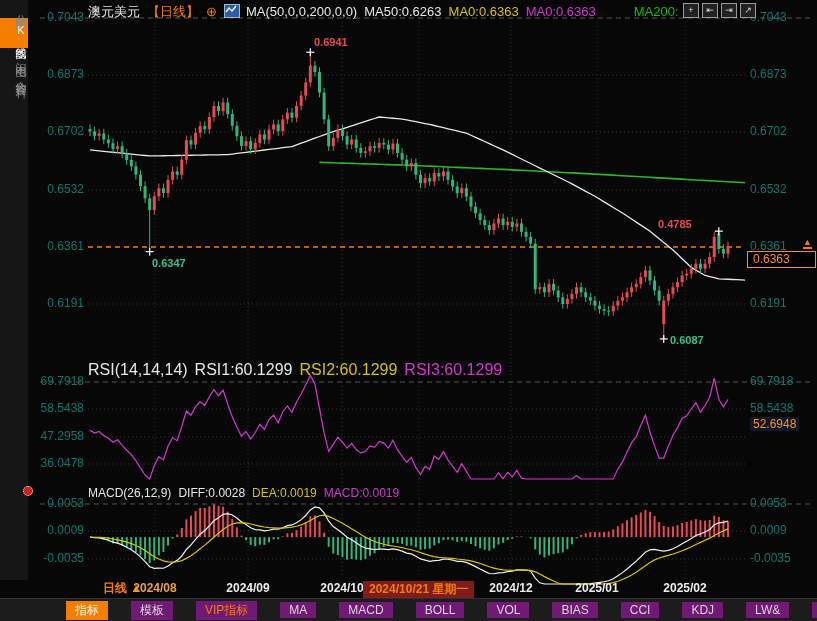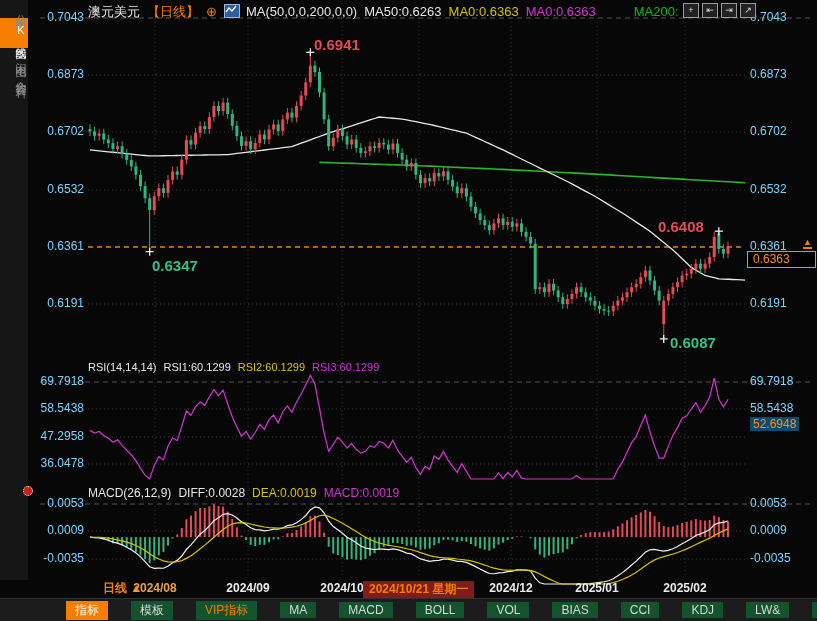--- a/index.html
+++ b/index.html
@@ -15,43 +15,43 @@
   .hdr{position:absolute;font-size:13px;color:#e6e6e6;white-space:nowrap;z-index:5;}
   .seg{margin-right:7px;}
   .orange{color:#f57d00;} .yellow{color:#d7c200;} .magenta{color:#d535d5;} .green{color:#14b814;padding-left:31px;}
   .winbtns{position:absolute;top:3px;left:683px;display:flex;gap:3px;z-index:6;}
   .winbtn{width:14px;height:13px;border:1px solid #9a9a9a;background:#222;color:#ddd;
           font-size:9px;line-height:12px;text-align:center;cursor:pointer;}
   .chart-ico{display:inline-block;width:14px;height:12px;background:#2b5fa0;border:1px solid #9db8d8;
              vertical-align:-2px;margin-right:6px;}
   .chart-ico svg{display:block;}
   
-  .lbl{position:absolute;font-size:12px;color:#7dd3fc;z-index:3;white-space:nowrap;}
+  .lbl{position:absolute;font-size:12px;color:#0f766e;z-index:3;white-space:nowrap;}
   .lblL{left:36px;width:48px;text-align:right;}
   .lblR{left:750px;text-align:left;}
-  .badge{background:#0c4a6e;color:#ff9015;padding:0 3px;}
-  .anno{position:absolute;font-size:15px;font-weight:bold;z-index:3;white-space:nowrap;}
+  .badge{background:#0f172a;color:#ff9015;padding:0 3px;}
+  .anno{position:absolute;font-size:11px;font-weight:bold;z-index:3;white-space:nowrap;}
   .anno.red{color:#e64a56;} .anno.grn{color:#35c08a;}
   #curprice{position:absolute;left:747px;top:251px;width:62px;height:15px;border:1px solid #ff9015;
             background:#000;color:#ff9015;font-size:12px;line-height:15px;padding-left:5px;z-index:4;}
   #alertflag{position:absolute;left:803px;top:238px;color:#f57d00;font-size:9px;z-index:5;
              border-bottom:2px solid #f57d00;line-height:9px;}
   #macdgear{position:absolute;left:23px;top:486px;width:8px;height:8px;border-radius:50%;
             background:#cc2222;border:1px dotted #eee;z-index:5;cursor:pointer;}
   
   .date{position:absolute;top:581px;font-size:12px;font-weight:bold;color:#ececec;z-index:3;
         transform:translateX(-50%);white-space:nowrap;}
   .date.warm{color:#e8a23c;}
   .date.hl{background:#7f1d1d;color:#f57d00;transform:none;padding:0 6px;}
   #periodlbl{position:absolute;left:103px;top:580px;color:#f57d00;font-size:12px;font-weight:bold;z-index:3;cursor:pointer;}
   
   #toolbar{position:absolute;left:0;top:598px;width:817px;height:23px;background:#1c1c1c;
            border-top:1px solid #303030;display:flex;align-items:center;gap:23px;
            padding-left:66px;box-sizing:border-box;z-index:4;}
-  .tbtn{background:#14532d;color:#d8d8d8;font-size:12px;padding:1px 9px;cursor:pointer;white-space:nowrap;}
+  .tbtn{background:#701a75;color:#d8d8d8;font-size:12px;padding:1px 9px;cursor:pointer;white-space:nowrap;}
   .tbtn.active{background:#f57d00;color:#fff;}
   .tbtn.vip{color:#f57d00;}
   .tbtn.settings{background:#6d28d9;color:#eee;}
   #watermark{position:absolute;left:686px;top:564px;font-size:38px;color:#c3c7cc;opacity:.88;
              letter-spacing:1px;z-index:2;}
   #chartsvg{position:absolute;left:0;top:0;z-index:2;}
 </style>
 </head>
 <body>
 
@@ -543,25 +543,25 @@
   <div class="lbl lblR" style="top:10px;">0.7043</div>
   <div class="lbl lblR" style="top:67px;">0.6873</div>
   <div class="lbl lblR" style="top:124px;">0.6702</div>
   <div class="lbl lblR" style="top:182px;">0.6532</div>
   <div class="lbl lblR" style="top:239px;">0.6361</div>
   <div class="lbl lblR" style="top:296px;">0.6191</div>
 
   <div class="anno red" style="left:314px;top:36px;">0.6941</div>
   <div class="anno grn" style="left:152px;top:257px;">0.6347</div>
   <div class="anno grn" style="left:670px;top:334px;">0.6087</div>
-  <div class="anno red" style="left:658px;top:218px;">0.6408</div>
+  <div class="anno red" style="left:658px;top:218px;">0.4785</div>
   <div id="curprice">0.6363</div>
   <div id="alertflag">▲</div>
 
-  <div class="hdr" style="left:88px;top:361px;font-size:11px;">
+  <div class="hdr" style="left:88px;top:361px;font-size:16px;">
     <span class="seg">RSI(14,14,14)</span><span class="seg">RSI1:60.1299</span><span class="seg yellow">RSI2:60.1299</span><span class="seg magenta">RSI3:60.1299</span>
   </div>
   <div class="lbl lblL" style="top:374px;">69.7918</div>
   <div class="lbl lblL" style="top:401px;">58.5438</div>
   <div class="lbl lblL" style="top:429px;">47.2958</div>
   <div class="lbl lblL" style="top:456px;">36.0478</div>
   <div class="lbl lblR" style="top:374px;">69.7918</div>
   <div class="lbl lblR" style="top:401px;">58.5438</div>
   <div class="lbl lblR badge" style="top:417px;">52.6948</div>
   <div class="lbl lblR" style="top:456px;"></div>

